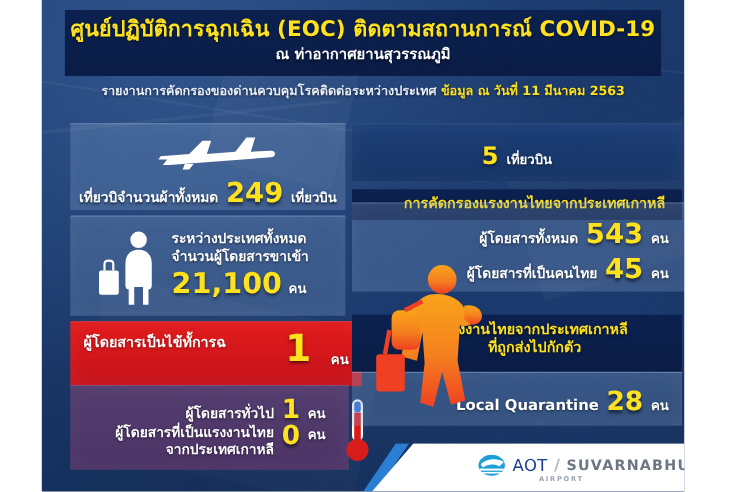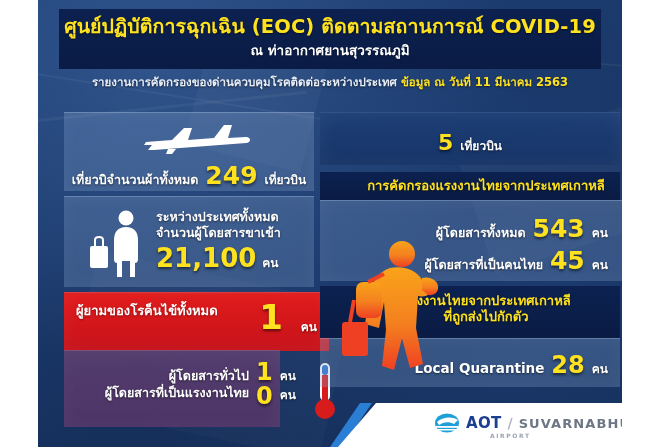--- a/index.html
+++ b/index.html
@@ -42,31 +42,31 @@
   .card{position:absolute;background:rgba(128,160,205,0.28);
         border-top:1px solid rgba(200,220,245,0.30);
         box-shadow:inset 0 0 20px rgba(255,255,255,0.05);}
 
   
   .card-flights{left:26px;top:112px;width:250px;height:78px;}
   .card-pax{left:26px;top:196px;width:250px;height:90px;}
   .card-fever{left:26px;top:292px;width:265px;height:58px;
               background:linear-gradient(180deg,#e11b1b 0%,#c6131b 100%);
               border-top:1px solid rgba(255,140,140,0.35);}
-  .card-bottomleft{left:26px;top:350px;width:216px;height:76px;
+  .card-bottomleft{left:26px;top:350px;width:253px;height:76px;
                    background:linear-gradient(180deg,rgba(96,62,112,0.80) 0%,rgba(86,52,104,0.85) 100%);
                    border-top:1px solid rgba(200,170,215,0.25);}
 
   
   .card-korflights{left:282px;top:112px;width:300px;height:52px;
                    background:linear-gradient(180deg,rgba(28,62,118,0.95) 0%,rgba(22,52,102,0.95) 100%);
                    border-top:1px solid rgba(120,160,215,0.28);}
   .band-screen{position:absolute;left:282px;top:172px;width:300px;height:28px;
                background:linear-gradient(180deg,#0c2150 0%,#0a1c44 100%);}
-  .card-korpax{left:282px;top:200px;width:316px;height:80px;}
+  .card-korpax{left:282px;top:184px;width:316px;height:80px;}
   .band-quarantine{position:absolute;left:282px;top:286px;width:300px;height:52px;
                    background:linear-gradient(180deg,#0c2150 0%,#0a1c44 100%);}
   .card-local{left:282px;top:338px;width:300px;height:48px;}
 
   
   .lbl{color:#ffffff;font-size:12.5px;font-weight:bold;line-height:1.25;
        text-shadow:0 1px 2px rgba(0,0,0,0.55);}
   .num{color:#ffe21f;font-weight:bold;text-shadow:0 2px 3px rgba(0,0,0,0.55);}
   .unit{color:#ffffff;font-size:12px;font-weight:bold;text-shadow:0 1px 2px rgba(0,0,0,0.55);}
   .hdr-yellow{color:#ffe21f;font-size:13px;font-weight:bold;text-align:center;
@@ -119,21 +119,21 @@
   
   .backpacker{position:absolute;left:300px;top:238px;width:118px;height:160px;}
 
   
   .footer{position:absolute;left:300px;bottom:0;width:370px;height:44px;background:#ffffff;
           clip-path:polygon(38px 0,370px 0,370px 44px,0 44px);}
   .footer-accent{position:absolute;left:292px;bottom:0;width:42px;height:44px;background:#2a7fd4;
                  clip-path:polygon(30px 0,42px 0,12px 44px,0 44px);}
   .footer-inner{position:absolute;left:96px;top:10px;display:flex;align-items:center;gap:6px;}
   .aot-mark{width:26px;height:20px;}
-  .aot-text{color:#1b3f8f;font-size:15px;font-weight:bold;letter-spacing:0.3px;}
+  .aot-text{color:#1b3f8f;font-size:15px;font-weight:normal;letter-spacing:0.3px;}
   .slash{color:#aeb6c2;font-size:14px;font-weight:bold;}
   .suvar{color:#6d7684;font-size:13px;font-weight:bold;letter-spacing:1.1px;}
   .airport{position:absolute;left:152px;top:29px;color:#9aa3b0;font-size:6px;
            font-weight:bold;letter-spacing:1.6px;}
 </style>
 </head>
 <body>
 
 <div class="screen">
 
@@ -180,34 +180,35 @@
         <div class="lbl">ระหว่างประเทศทั้งหมด</div>
         <div class="lbl">จำนวนผู้โดยสารขาเข้า</div>
       </div>
       <div class="pax-num-row">
         <span class="num">21,100</span>
         <span class="unit">คน</span>
       </div>
     </div>
 
     <div class="card card-fever">
-      <div class="fever-title">ผู้ยามของโรค็นไข้ทั้งหมด</div>
+      <div class="fever-title">ผู้โดยสารเป็นไข้ทั้การฉ</div>
       <span class="num fever-num">1</span>
       <span class="unit fever-unit">คน</span>
     </div>
 
     <div class="card card-bottomleft">
       <div class="row bl-r1">
         <span class="lbl">ผู้โดยสารทั่วไป</span>
         <span class="num">1</span>
         <span class="unit">คน</span>
       </div>
       <div class="row bl-r2">
         <span class="lbl bl-label2">
           <span>ผู้โดยสารที่เป็นแรงงานไทย</span><br>
+          <span>จากประเทศเกาหลี</span>
         </span>
         <span class="num">0</span>
         <span class="unit">คน</span>
       </div>
       <svg class="thermo" viewBox="0 0 22 60">
         <rect x="6" y="2" width="10" height="38" rx="5" fill="#ffffff"></rect>
         <circle cx="11" cy="48" r="10" fill="#d81c1c"></circle>
         <rect x="8" y="14" width="6" height="30" fill="#d81c1c"></rect>
         <rect x="8" y="4" width="6" height="10" rx="3" fill="#2f6fd0"></rect>
       </svg>

